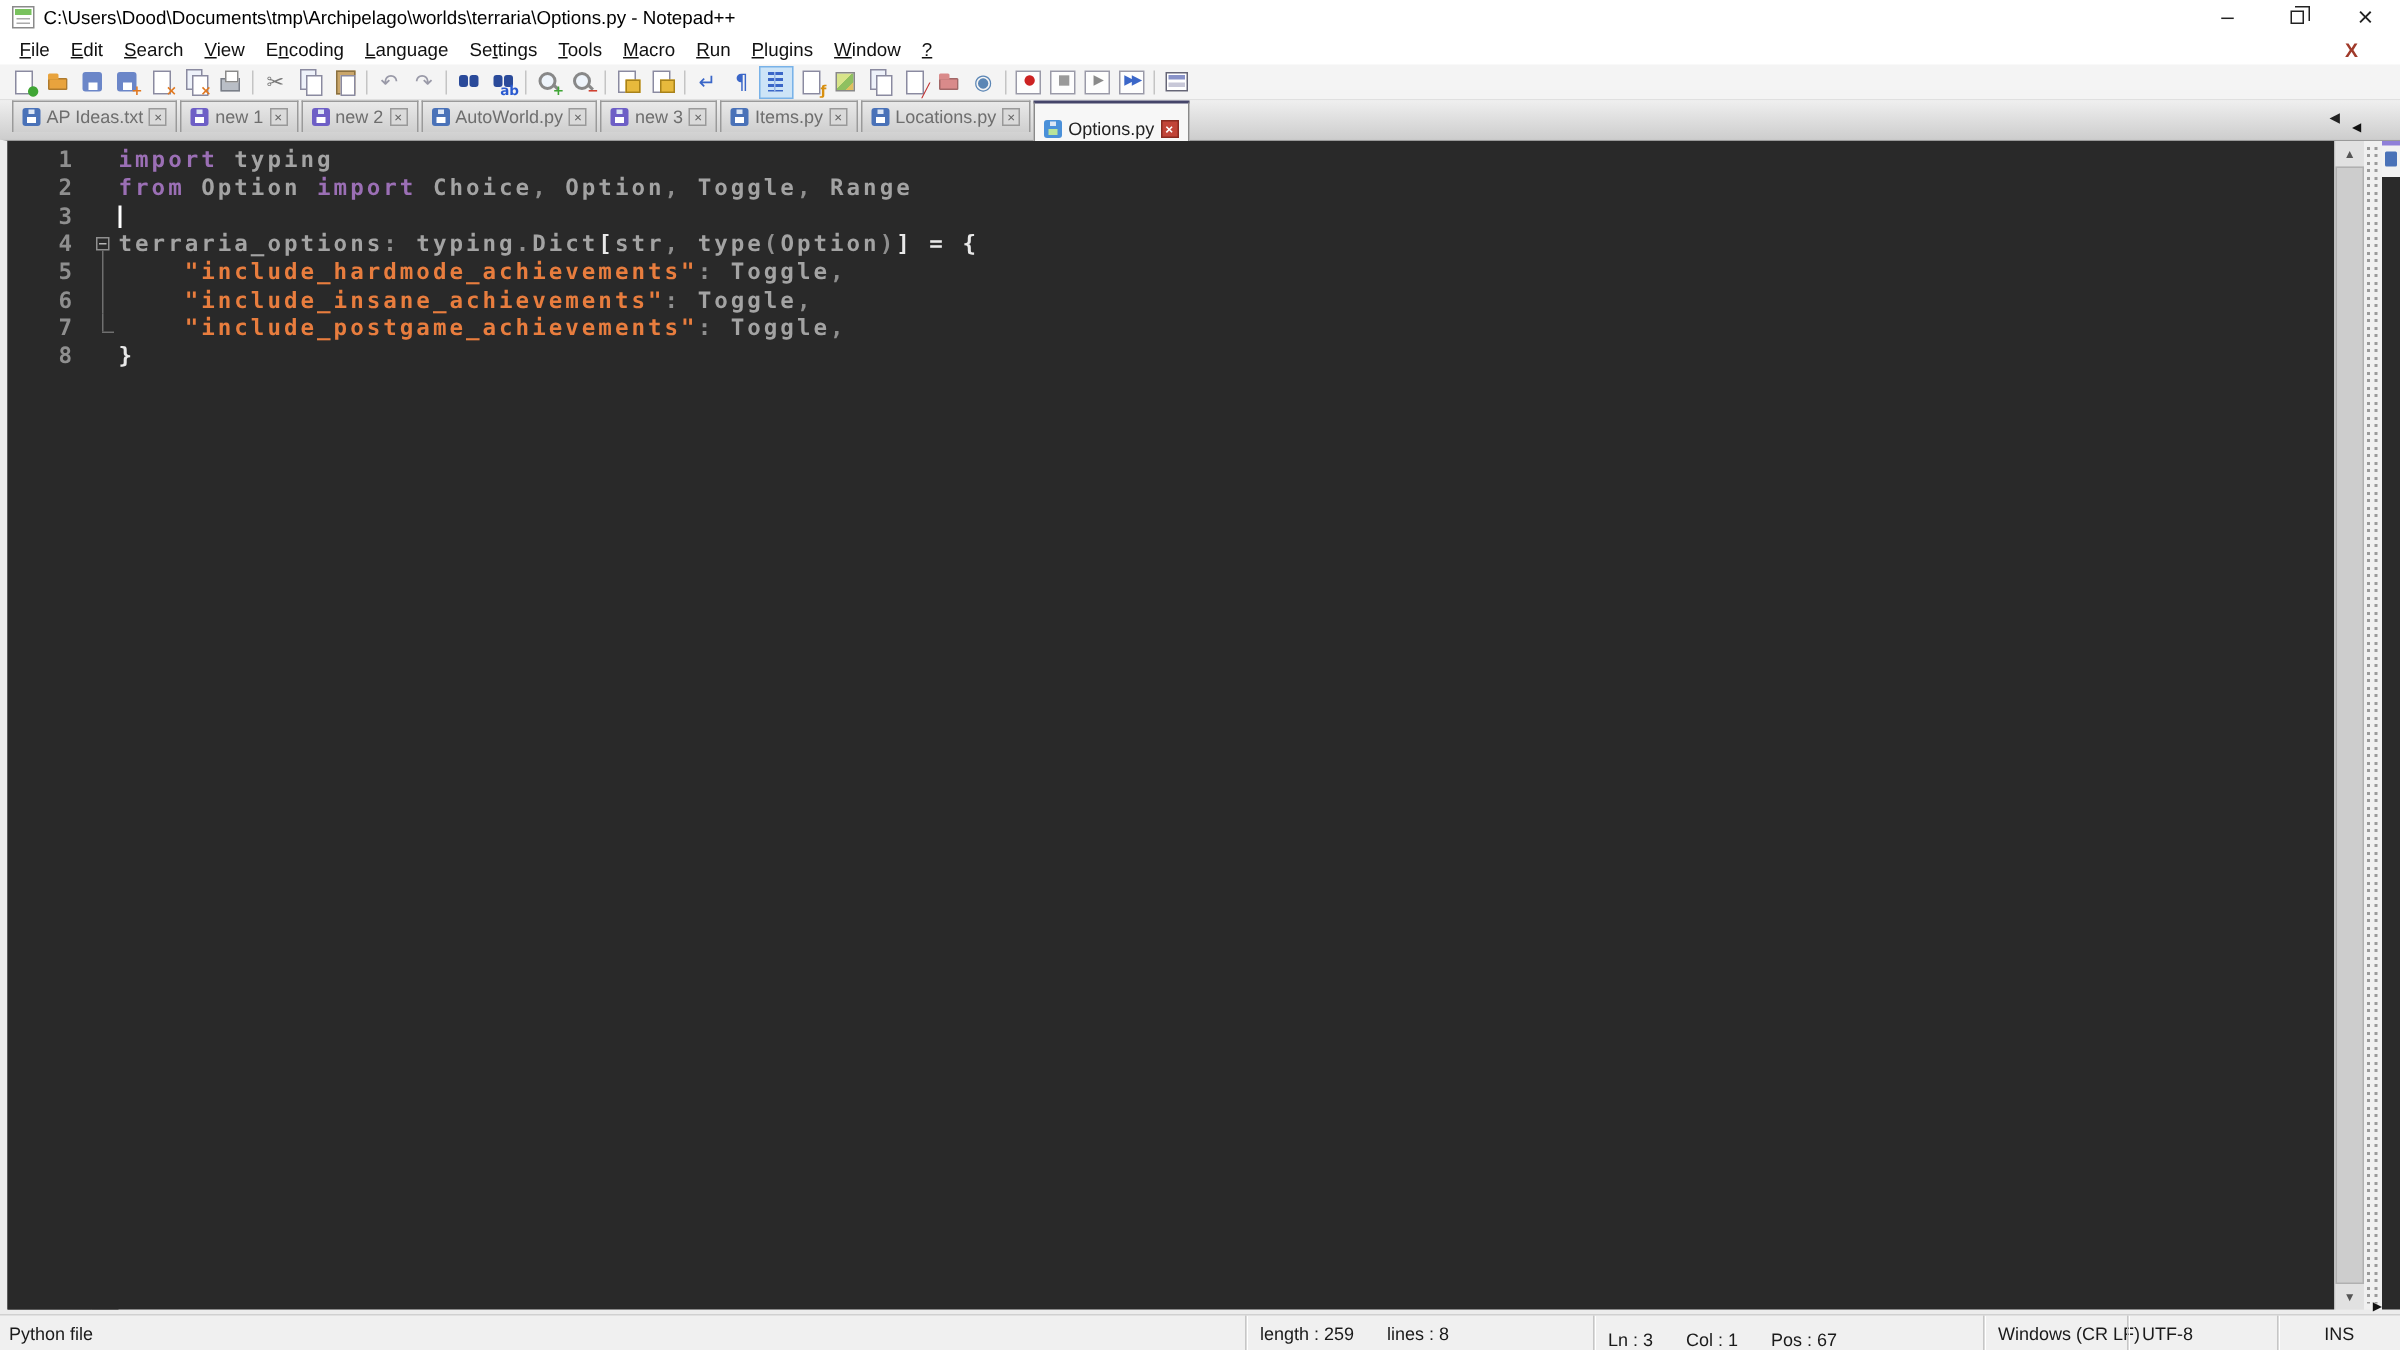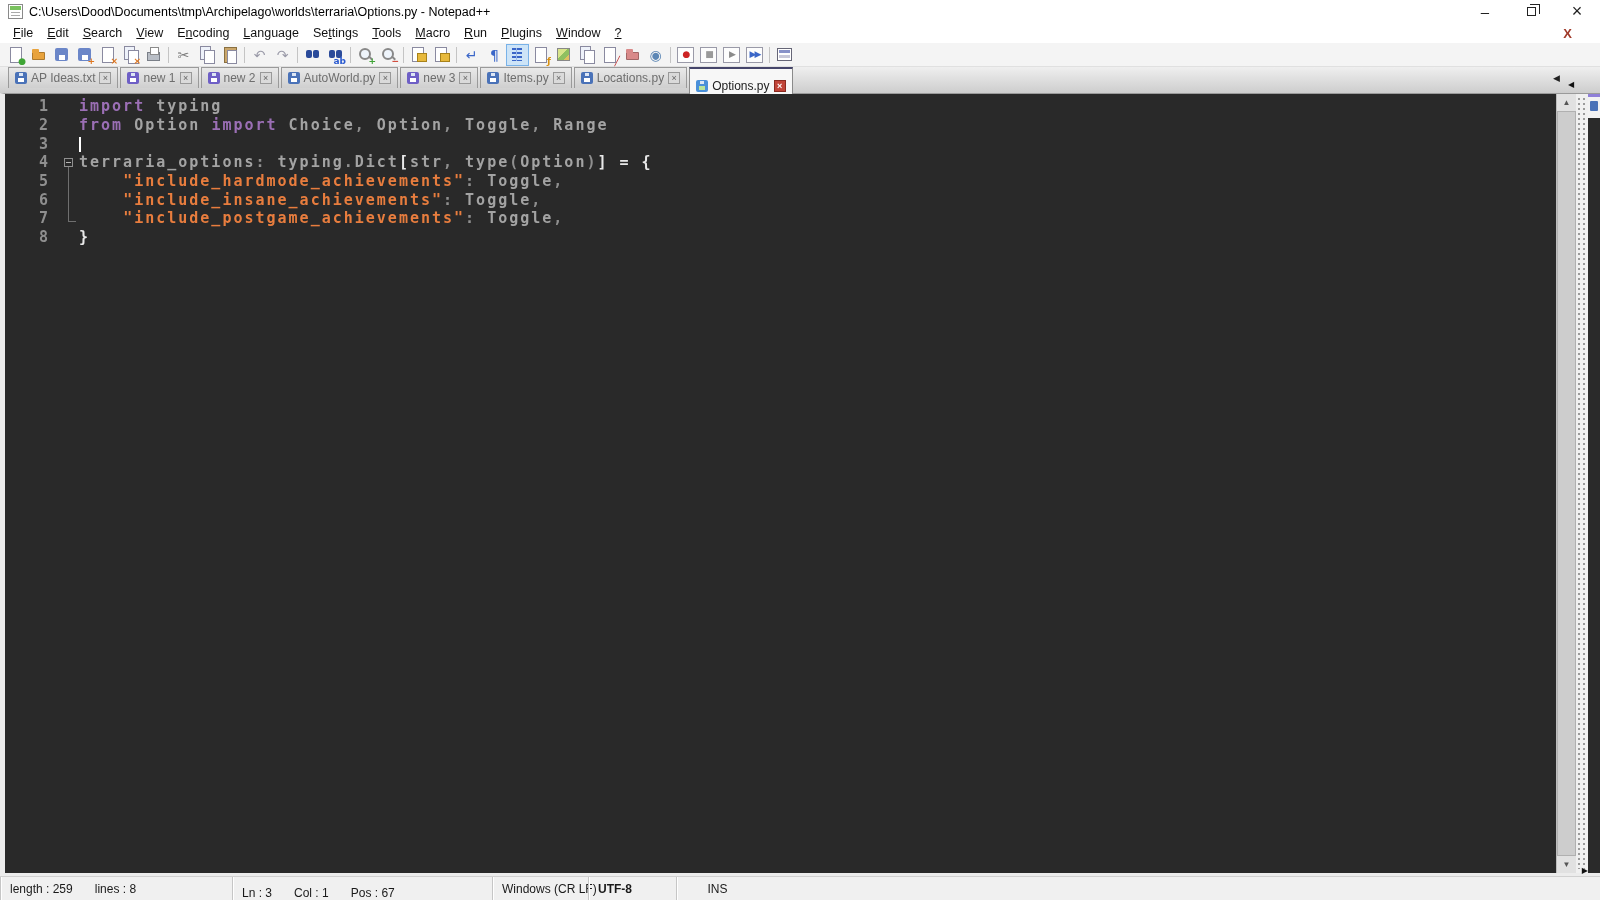--- a/index.html
+++ b/index.html
@@ -108,21 +108,21 @@
   .sliver-tab::after { content:""; position:absolute; left:2px; top:4px; width:8px; height:10px; background:#4a72b8; border-radius:1px; }
   .sliver-edit { flex:1; background:#2a2a2a; }
 
   
   .statusbar { height:24px; background:#f0f0f0; border-top:1px solid #d0d0d0; display:flex; align-items:stretch; font-size:12px; color:#1a1a1a; }
   .sb-seg { display:flex; align-items:center; padding-left:9px; border-left:1px solid #c6c6c6; box-shadow:inset 1px 0 0 #fff; gap:22px; white-space:nowrap; }
   .sb-doctype { flex:1; border-left:none; box-shadow:none; padding-left:6px; }
   .sb-len { width:232px;text-align:right; }
   .sb-pos { width:260px;align-items:flex-end; }
   .sb-eol { width:96px; }
-  .sb-enc { width:88px;font-weight:bold; }
+  .sb-enc { width:100px; }
   .sb-ins { width:82px; justify-content:center; padding-left:0; }
 </style>
 </head>
 <body>
 
 <div class="titlebar">
   <span class="npp-ico"></span>
   <span class="title-text">C:\Users\Dood\Documents\tmp\Archipelago\worlds\terraria\Options.py - Notepad++</span>
   <div class="win-controls">
     <span class="win-btn">–</span>
@@ -399,20 +399,23 @@
     <span class="split-arrow-top">◀</span>
     <span class="split-arrow-bottom">▶</span>
   </div>
   <div class="sliver">
     <div class="sliver-tab"></div>
     <div class="sliver-edit"></div>
   </div>
 </div>
 
 <div class="statusbar">
+  <div class="sb-seg sb-doctype">
+      <span>Python file</span>
+    </div>
   <div class="sb-seg sb-len">
     <span>length : 259</span>
     <span>lines : 8</span>
   </div>
   <div class="sb-seg sb-pos">
     <span>Ln : 3</span>
     <span>Col : 1</span>
     <span>Pos : 67</span>
   </div>
   <div class="sb-seg sb-eol">

